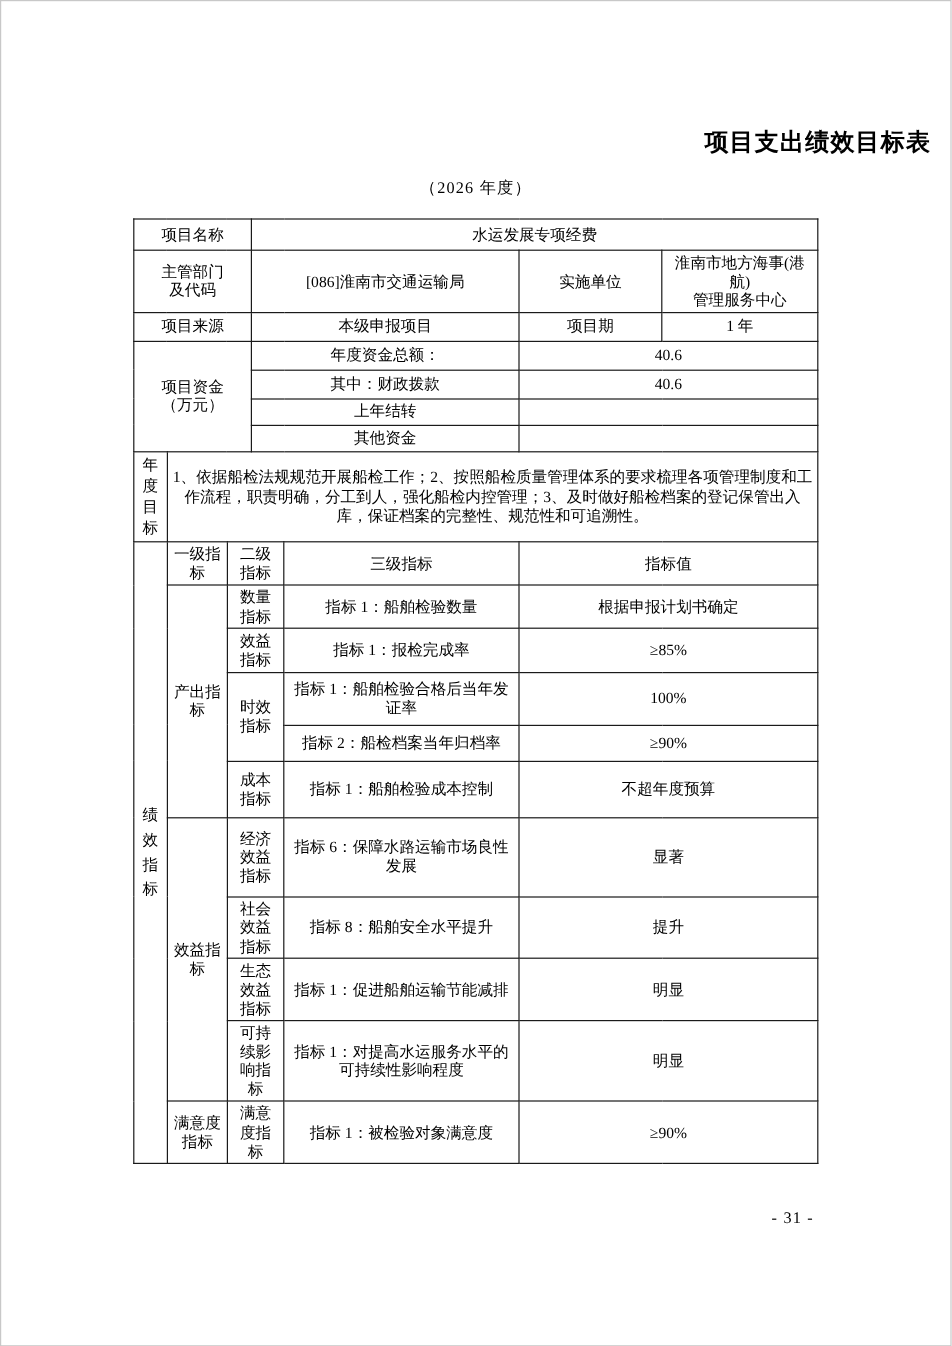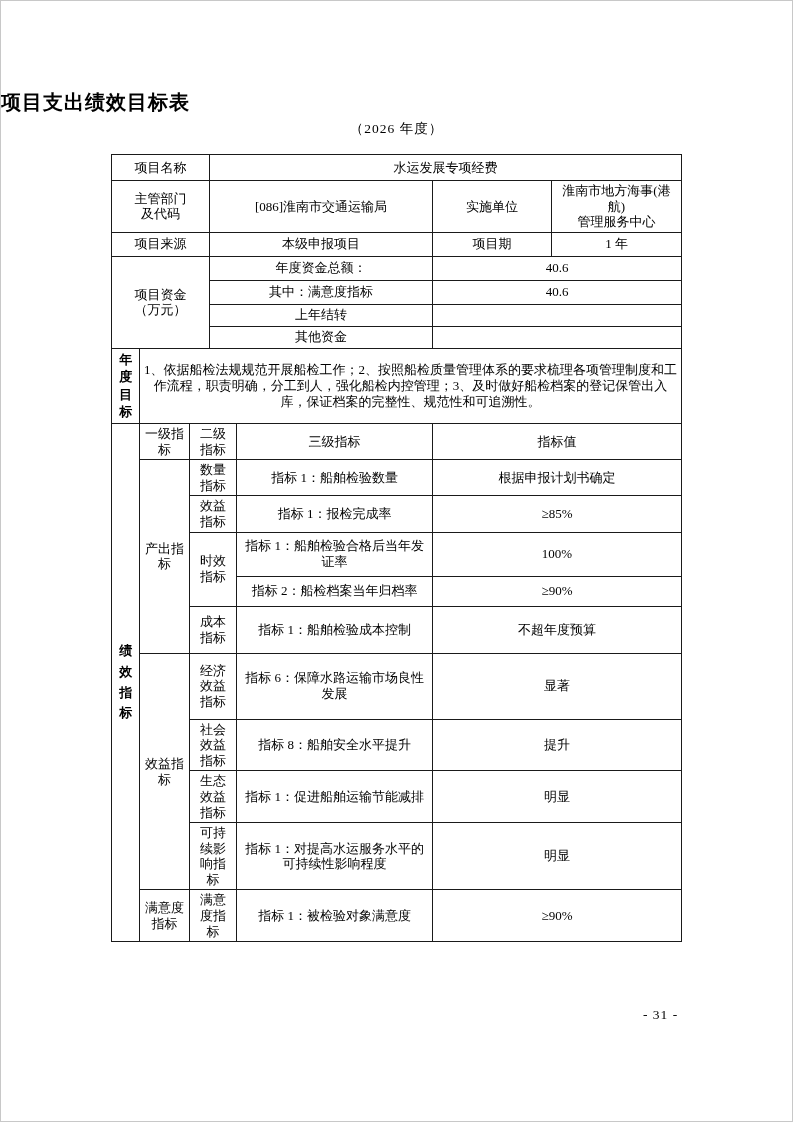--- a/index.html
+++ b/index.html
@@ -6,23 +6,23 @@
   body{
     width:793px;height:1122px;
     background:#ffffff;
     border:1px solid #c8c8c8;
     box-sizing:border-box;
     position:relative;
     font-family:"Liberation Serif", serif;
     color:#000;
   }
   .doc-title{
-    margin:0;
+    margin:16px;
     padding-top:88px;
-    text-align:left;
+    text-align:right;
     font-family:"Liberation Sans", sans-serif;
     font-weight:bold;
     font-size:20px;
     letter-spacing:1px;
   }
   .doc-subtitle{
     margin:4px 0 16px 0;
     text-align:center;
     font-size:13.5px;
     letter-spacing:1px;
@@ -53,22 +53,21 @@
     line-height:1.55;
     font-size:13.5px;
   }
   td.l2{padding:2px 6px;line-height:1.18;word-break:break-all;}
   td.l1{padding:2px 8px;line-height:1.3;word-break:break-all;}
   .vert{
     display:inline-block;
     width:1.05em;
     word-break:break-all;
     line-height:1.35;
-    text-align:right;
-    font-weight:bold;
+    text-align:left;
   }
   .vert.tall{line-height:1.6;}
   td.ind{
     text-align:left;
     padding:2px 4px 2px 8px;
     line-height:1.25;
     word-break:break-all;
   }
   .page-num{
     position:absolute;
@@ -117,21 +116,21 @@
     <td>1 年</td>
   </tr>
 
   <tr style="height:24px">
     <td colspan="3" rowspan="4" class="prewrap">项目资金
 （万元）</td>
     <td colspan="2" class="fund1">年度资金总额：</td>
     <td colspan="2" class="num">40.6</td>
   </tr>
   <tr style="height:24px">
-    <td colspan="2" class="fund2">其中：满意度指标</td>
+    <td colspan="2" class="fund2">其中：财政拨款</td>
     <td colspan="2" class="num">40.6</td>
   </tr>
   <tr style="height:22px">
     <td colspan="2">上年结转</td>
     <td colspan="2" class="num"></td>
   </tr>
   <tr style="height:22px">
     <td colspan="2">其他资金</td>
     <td colspan="2" class="num"></td>
   </tr>

